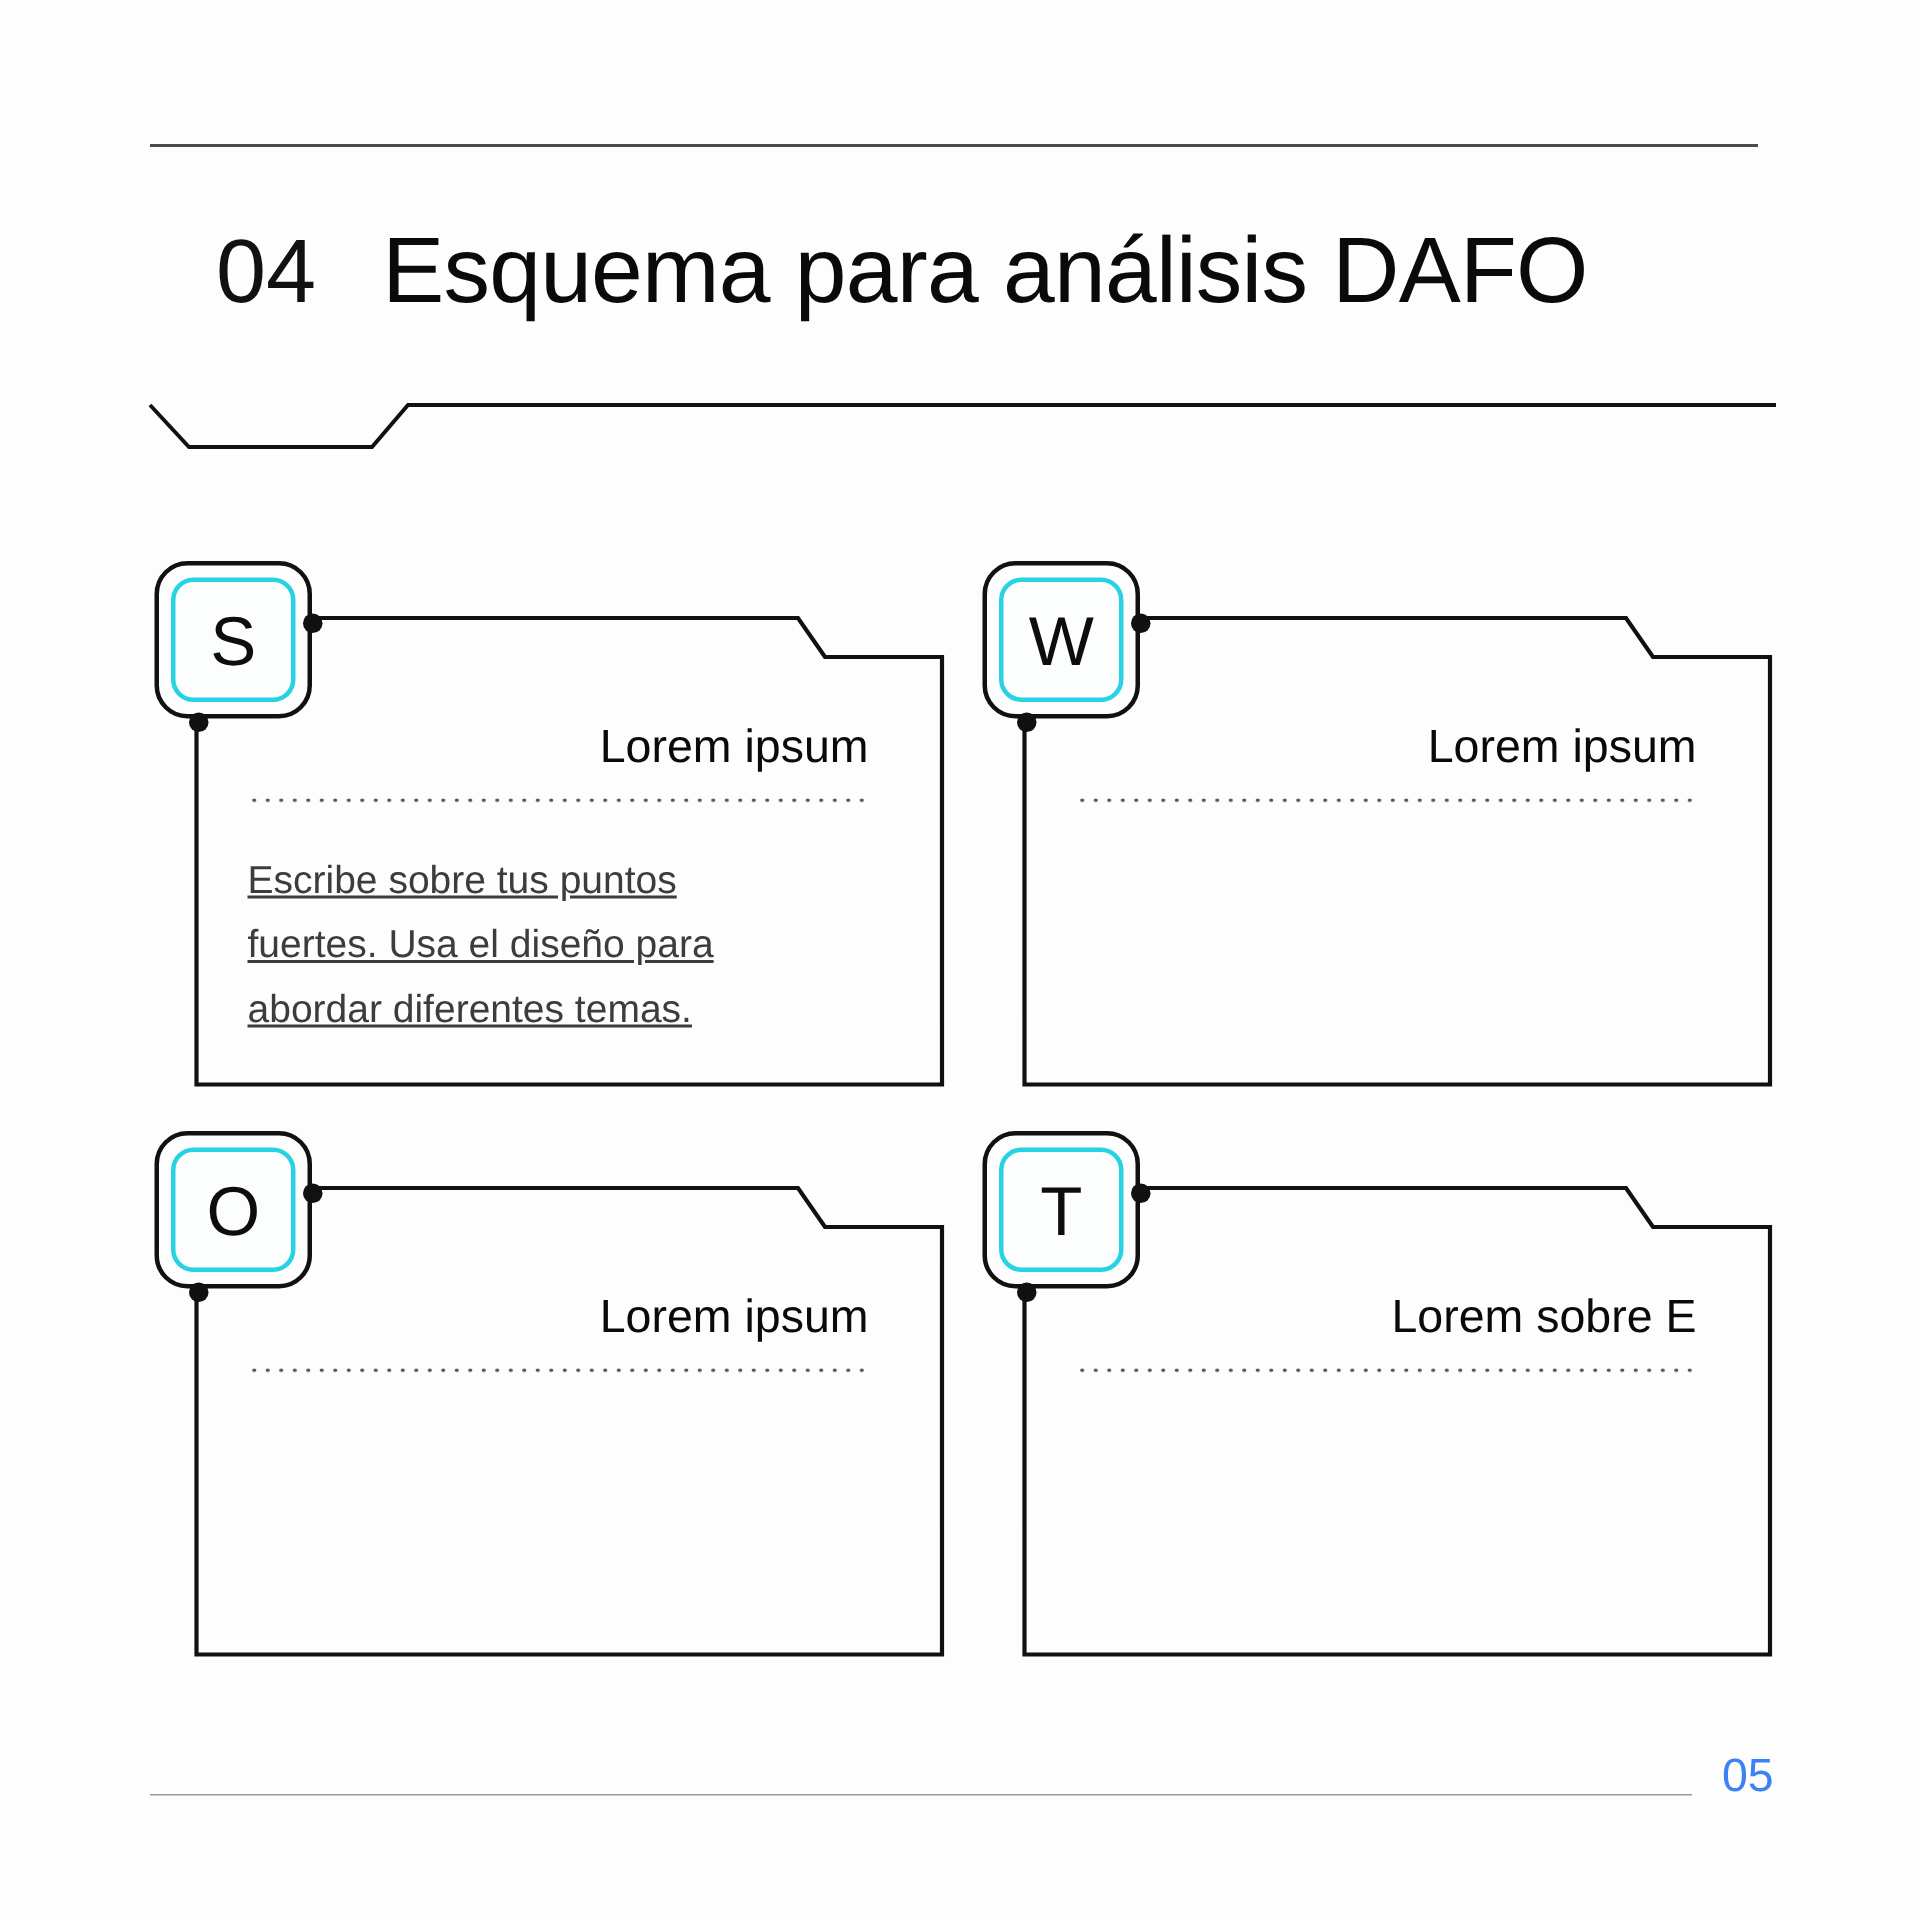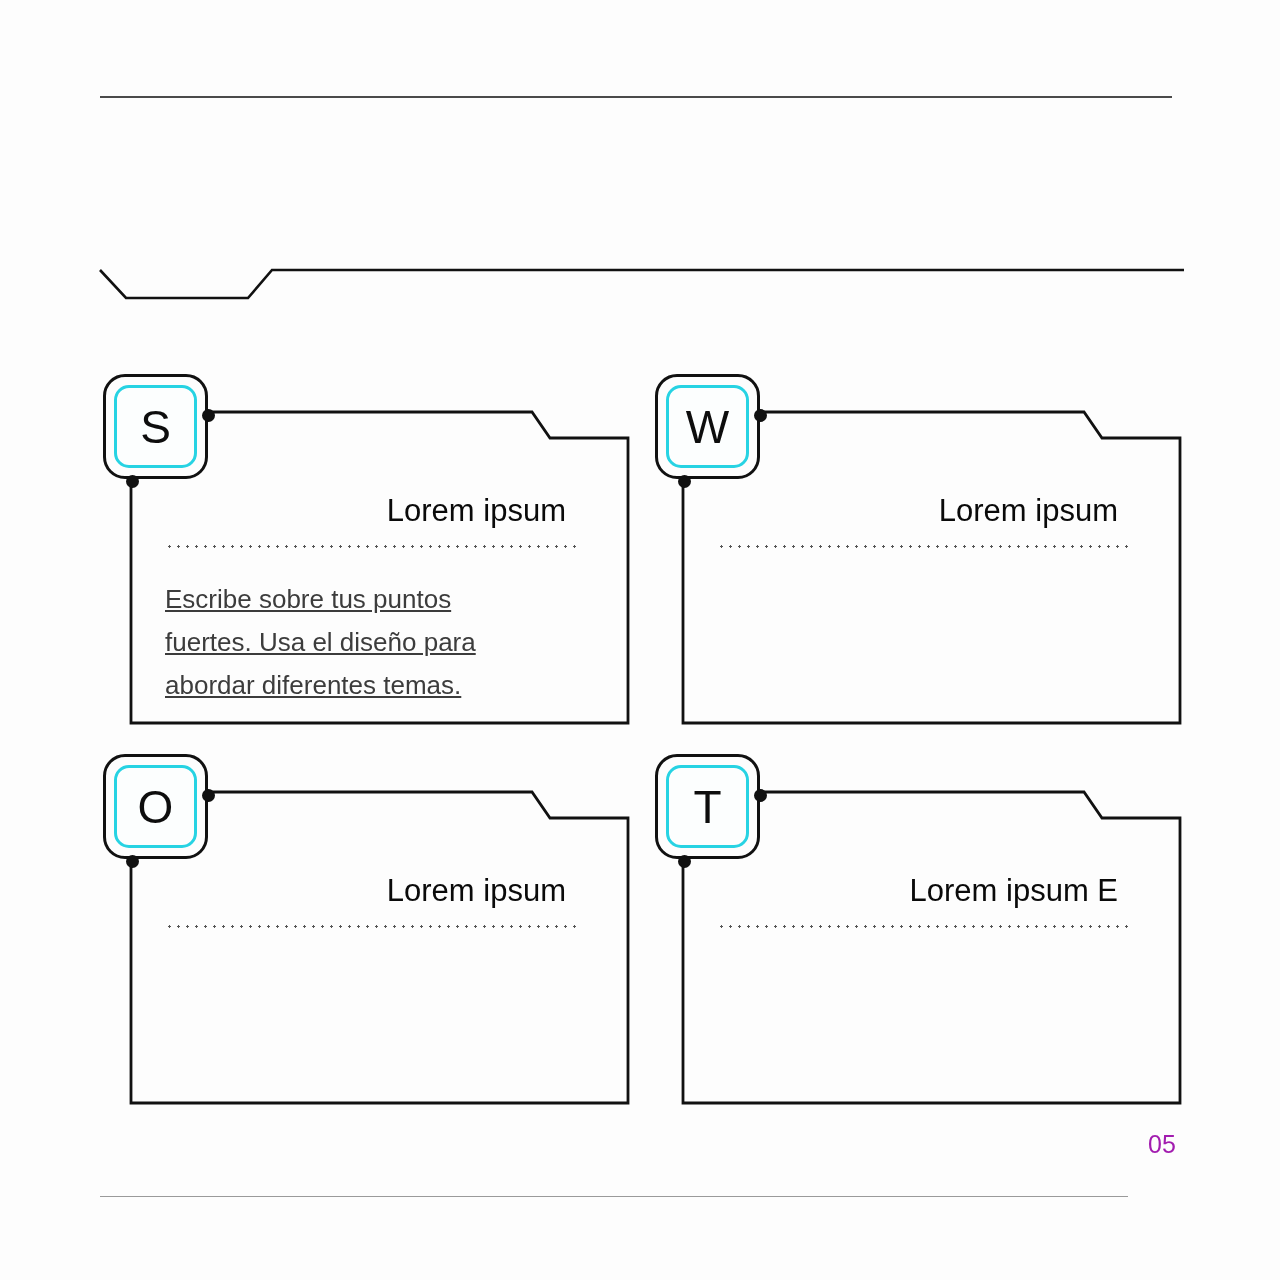--- a/index.html
+++ b/index.html
@@ -135,21 +135,21 @@
     top: 112px;
     width: 462px;
     z-index: 2;
   }
   .card-heading {
     text-align: right;
     font-size: 31px;
     font-weight: 400;
     color: #0a0a0a;
     line-height: 1.15;
-    margin: 16px;
+    margin: 3px;
     padding-right: 12px;
   }
   .card-dotted {
     margin-top: 16px;
     margin-left: 33px;
     margin-right: 12px;
     height: 3px;
     background-image: radial-gradient(circle, #555555 1.1px, rgba(0,0,0,0) 1.3px);
     background-size: 9px 3px;
     background-repeat: repeat-x;
@@ -173,34 +173,38 @@
     position: absolute;
     left: 100px;
     top: 1196px;
     width: 1028px;
     height: 1px;
     background: #9a9a9a;
   }
   .footer-page {
     position: absolute;
     left: 1148px;
-    top: 1132px;
-    font-size: 25px;
-    color: #a21caf;
+    top: 1168px;
+    font-size: 31px;
+    color: #3b82f6;
     font-weight: 400;
     line-height: 1;
   }
 </style>
 </head>
 <body>
 
 <div class="slide">
 
   <div class="top-rule"></div>
 
+  <div class="title-row">
+    <span class="title-number">04</span>
+    <span class="title-text">Esquema para análisis DAFO</span>
+  </div>
 
   <svg class="header-notch" viewBox="0 0 1090 44">
     <path d="M 4 12 L 30 40 L 152 40 L 176 12 L 1088 12" fill="none" stroke="#111111" stroke-width="2.6" stroke-linejoin="miter" stroke-linecap="butt"></path>
   </svg>
 
   <div class="grid">
 
     <div class="quad q-s">
       <svg class="card-outline" viewBox="0 0 535 360">
         <path d="M 36 117 L 36 358 L 533 358 L 533 73 L 455 73 L 437 47 L 114 47" fill="none" stroke="#111111" stroke-width="2.8" stroke-linejoin="miter" stroke-linecap="butt"></path>
@@ -258,21 +262,21 @@
         <path d="M 36 117 L 36 358 L 533 358 L 533 73 L 455 73 L 437 47 L 114 47" fill="none" stroke="#111111" stroke-width="2.8" stroke-linejoin="miter" stroke-linecap="butt"></path>
       </svg>
       <div class="badge">
         <div class="badge-inner">
           <span class="badge-letter">T</span>
         </div>
       </div>
       <span class="dot dot-right"></span>
       <span class="dot dot-bottom"></span>
       <div class="card-body">
-        <p class="card-heading">Lorem ipsum E</p>
+        <p class="card-heading">Lorem sobre E</p>
         <div class="card-dotted"></div>
       </div>
     </div>
 
   </div>
 
   <div class="footer-rule"></div>
   <div class="footer-page">05</div>
 
 </div>

